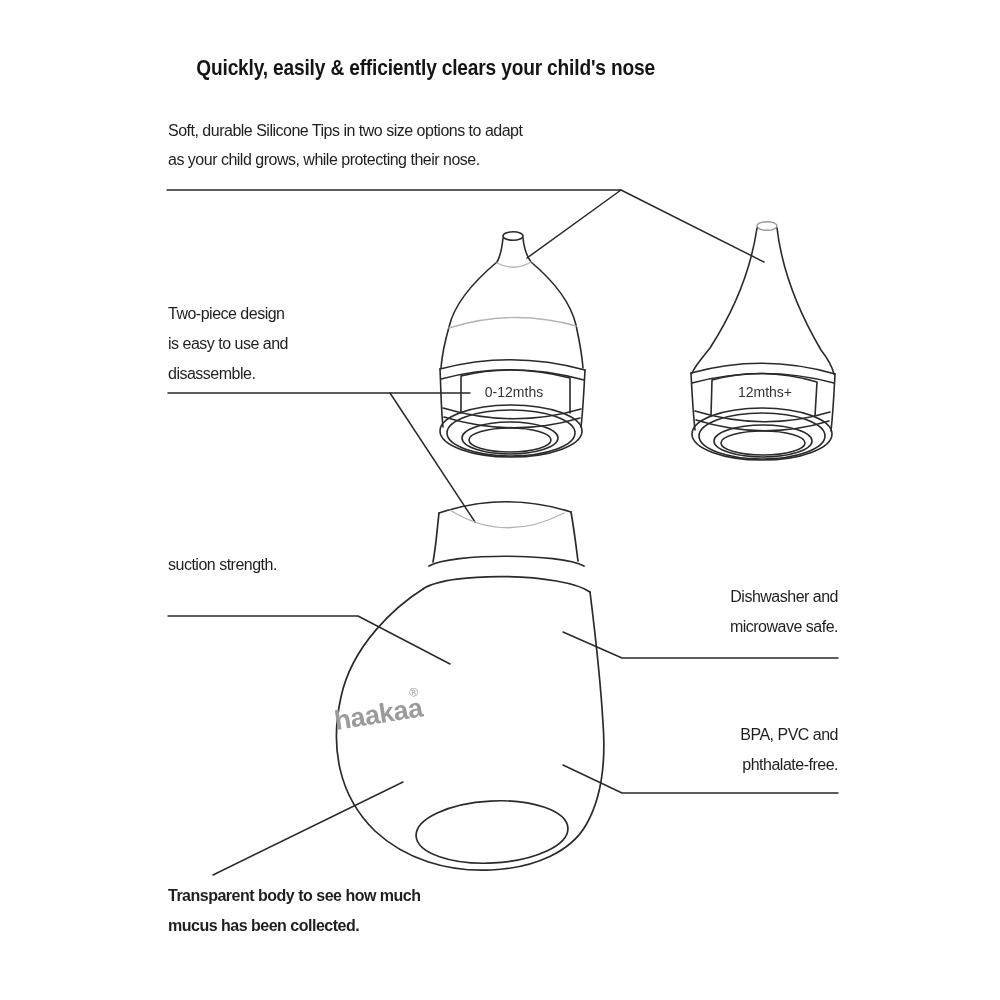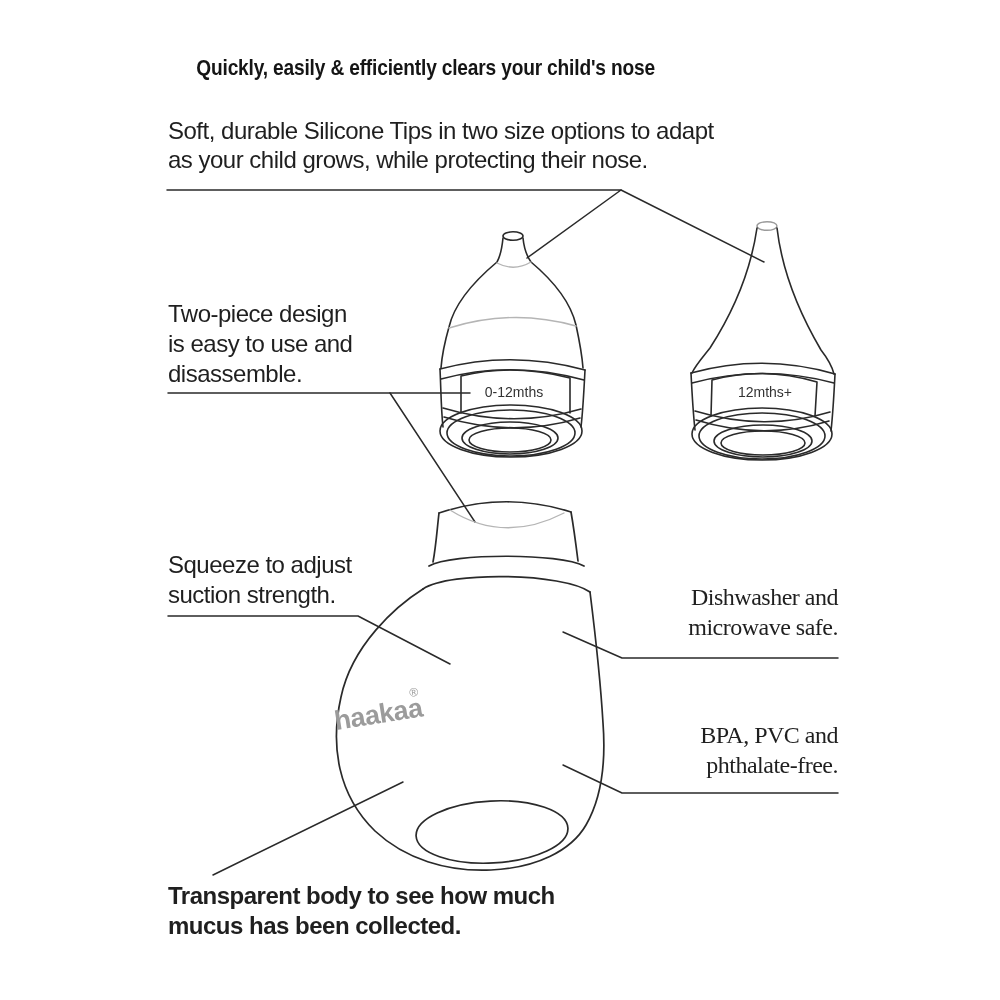--- a/index.html
+++ b/index.html
@@ -6,22 +6,22 @@
   .stage{
     position:relative;width:1000px;height:1000px;background:#ffffff;overflow:hidden;
     font-family:"Liberation Sans",sans-serif;color:#1f1f1f;
   }
   .art{position:absolute;left:0;top:0;}
   .page-title{
     position:absolute;left:0;top:55px;width:851px;text-align:center;
     font-size:22px;font-weight:bold;letter-spacing:-0.2px;color:#151515;
   }
   .page-title .squeeze-x{display:inline-block;transform:scaleX(0.87);transform-origin:50% 50%;white-space:nowrap;}
-  .txt{position:absolute;font-size:24px;line-height:30px;letter-spacing:-0.5px;color:#1f1f1f;white-space:nowrap;}
-  .txt.right{text-align:right;font-family:Liberation Serif, serif;}
+  .txt{position:absolute;font-size:16px;line-height:30px;letter-spacing:-0.5px;color:#1f1f1f;white-space:nowrap;}
+  .txt.right{text-align:right;}
   .intro{left:168px;top:116px;line-height:29px;}
   .two-piece{left:168px;top:299px;}
   .squeeze{left:168px;top:550px;}
   .dishwasher{right:162px;top:582px;}
   .bpa{right:162px;top:720px;}
   .transparent{left:168px;top:881px;font-weight:bold;}
   svg text{font-family:"Liberation Sans",sans-serif;}
   .tip-label{font-size:14px;fill:#333333;letter-spacing:0px;}
   .logo-text{font-size:27px;font-weight:bold;letter-spacing:-0.5px;}
   .logo-mark{font-size:12px;}
@@ -109,21 +109,20 @@
     <div>as your child grows, while protecting their nose.</div>
   </div>
 
   <div class="txt two-piece">
     <div>Two-piece design</div>
     <div>is easy to use and</div>
     <div>disassemble.</div>
   </div>
 
   <div class="txt squeeze">
-    <div>Squeeze to adjust</div>
     <div>suction strength.</div>
   </div>
 
   <div class="txt right dishwasher">
     <div>Dishwasher and</div>
     <div>microwave safe.</div>
   </div>
 
   <div class="txt right bpa">
     <div>BPA, PVC and</div>

